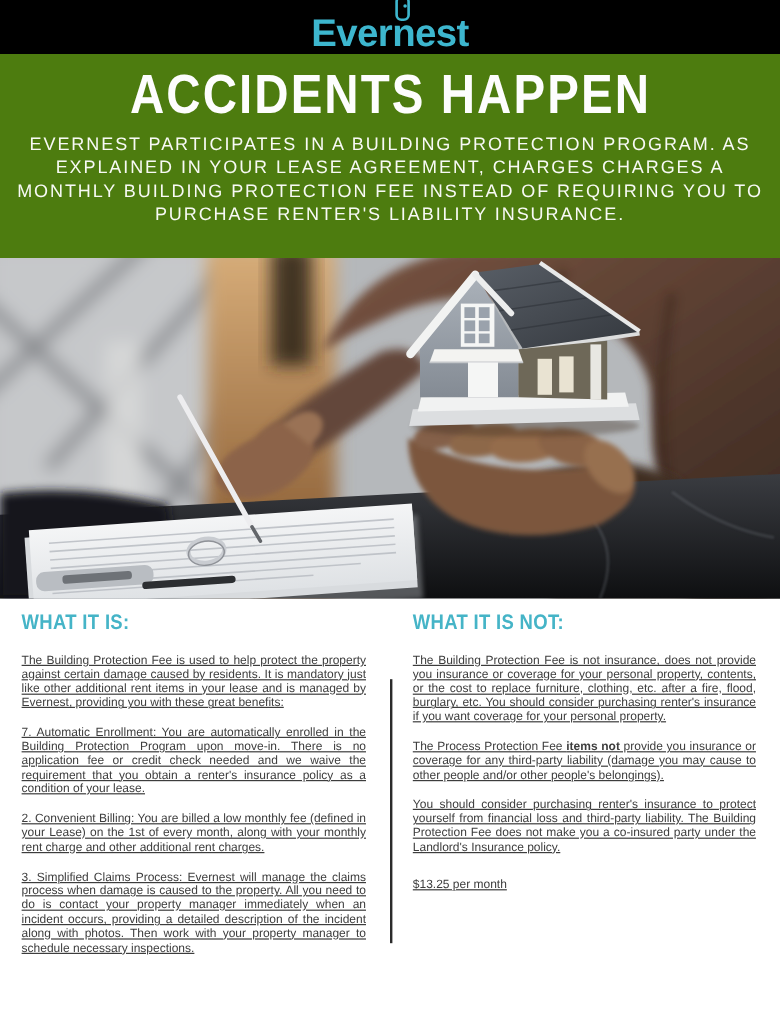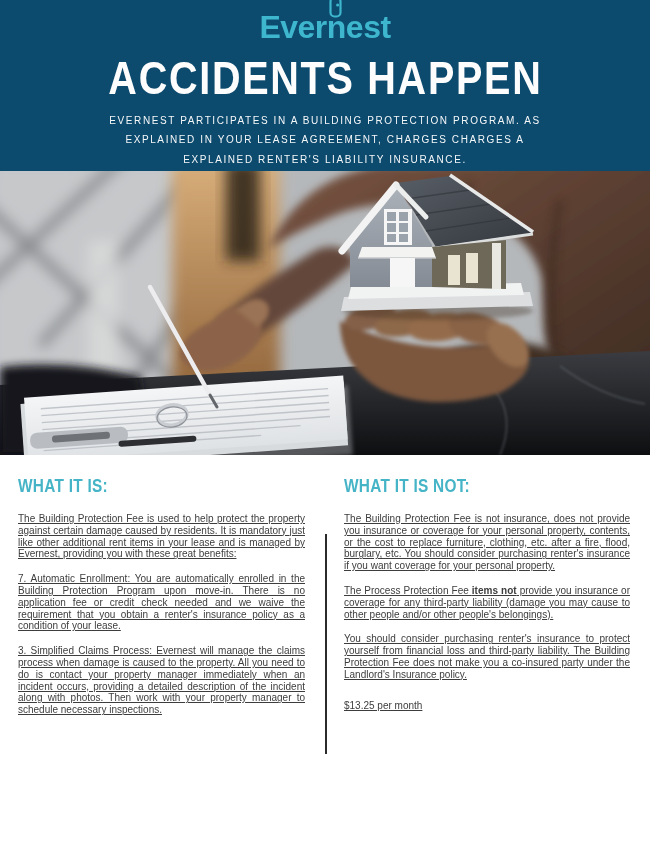--- a/index.html
+++ b/index.html
@@ -4,49 +4,49 @@
 <style>
   * { margin:0; padding:0; box-sizing:border-box; }
   html,body { background:#ffffff; }
   .page {
     width:650px; height:841px; margin:0 auto; background:#ffffff;
     font-family:"Liberation Sans", sans-serif; overflow:hidden; position:relative;
   }
 
   
   .logo-bar {
-    height:45px; background:#0c4a6e;
+    height:45px; background:#000000;
     display:flex; align-items:center; justify-content:center;
   }
   .logo {
     position:relative; display:inline-block;
     color:#3db6ce; font-size:32px; font-weight:bold; letter-spacing:-0.5px;
     padding-top:10px;
   }
   .logo-icon { position:absolute; top:-8px; left:53%; }
 
   
-  .hero { height:126px; background:#0c4a6e; text-align:center; }
+  .hero { height:170px; background:#4d7c0f; text-align:center; }
   .hero-title-wrap { padding-top:8px; }
   .hero-title {
     display:inline-block; color:#fdfdfd; font-weight:bold;
     font-size:46px; letter-spacing:2px; transform:scaleX(0.86);
     transform-origin:center; white-space:nowrap; line-height:1.1;
   }
   .hero-sub { margin-top:7px; }
   .hero-sub-line {
-    color:rgba(255,255,255,0.96); font-size:10px; letter-spacing:1.6px;
+    color:rgba(255,255,255,0.96); font-size:15px; letter-spacing:1.6px;
     line-height:19.5px; white-space:nowrap;
   }
 
   
   .photo-wrap { height:284px; overflow:hidden; line-height:0; }
 
   
-  .content { display:flex; padding:21px 20px 0 18px; }
+  .content { display:flex; padding:9px 20px 0 18px; }
   .col { width:287px; }
   .col-right { flex:1; }
   .col-heading {
     display:inline-block; color:#45b4c7; font-weight:bold; font-size:17.5px;
     letter-spacing:0.3px; transform:scaleX(0.88); transform-origin:left center;
     white-space:nowrap; margin-bottom:16px;
   }
   .body-text p {
     color:#3d3d3d; font-size:10px; line-height:11.8px; text-align:justify;
     margin-bottom:13px;
@@ -76,21 +76,22 @@
     </div>
   </div>
 
   <div class="hero">
     <div class="hero-title-wrap">
       <div class="hero-title">ACCIDENTS HAPPEN</div>
     </div>
     <div class="hero-sub">
       <div class="hero-sub-line">EVERNEST PARTICIPATES IN A BUILDING PROTECTION PROGRAM. AS</div>
       <div class="hero-sub-line">EXPLAINED IN YOUR LEASE AGREEMENT, CHARGES CHARGES A</div>
-      <div class="hero-sub-line">EXPLAINED RENTER'S LIABILITY INSURANCE.</div>
+      <div class="hero-sub-line">MONTHLY BUILDING PROTECTION FEE INSTEAD OF REQUIRING YOU TO</div>
+      <div class="hero-sub-line">PURCHASE RENTER'S LIABILITY INSURANCE.</div>
     </div>
   </div>
 
   <div class="photo-wrap">
     <svg width="650" height="284" viewBox="0 0 650 284">
       <defs>
         <linearGradient id="tanG" x1="0" y1="0" x2="0" y2="1">
           <stop offset="0" stop-color="#d8ae7a"></stop>
             <stop offset="1" stop-color="#7c4f28"></stop>
         </linearGradient>
@@ -219,20 +220,21 @@
       </g>
     </svg>
   </div>
 
   <div class="content">
     <div class="col">
       <div class="col-heading">WHAT IT IS:</div>
       <div class="body-text">
         <p>The Building Protection Fee is used to help protect the property against certain damage caused by residents. It is mandatory just like other additional rent items in your lease and is managed by Evernest, providing you with these great benefits:</p>
         <p>7. Automatic Enrollment: You are automatically enrolled in the Building Protection Program upon move-in. There is no application fee or credit check needed and we waive the requirement that you obtain a renter's insurance policy as a condition of your lease.</p>
+        <p>2. Convenient Billing: You are billed a low monthly fee (defined in your Lease) on the 1st of every month, along with your monthly rent charge and other additional rent charges.</p>
         <p>3. Simplified Claims Process: Evernest will manage the claims process when damage is caused to the property. All you need to do is contact your property manager immediately when an incident occurs, providing a detailed description of the incident along with photos. Then work with your property manager to schedule necessary inspections.</p>
       </div>
     </div>
 
     <div class="divider"></div>
 
     <div class="col col-right">
       <div class="col-heading">WHAT IT IS NOT:</div>
       <div class="body-text">
         <p>The Building Protection Fee is not insurance, does not provide you insurance or coverage for your personal property, contents, or the cost to replace furniture, clothing, etc. after a fire, flood, burglary, etc. You should consider purchasing renter's insurance if you want coverage for your personal property.</p>

